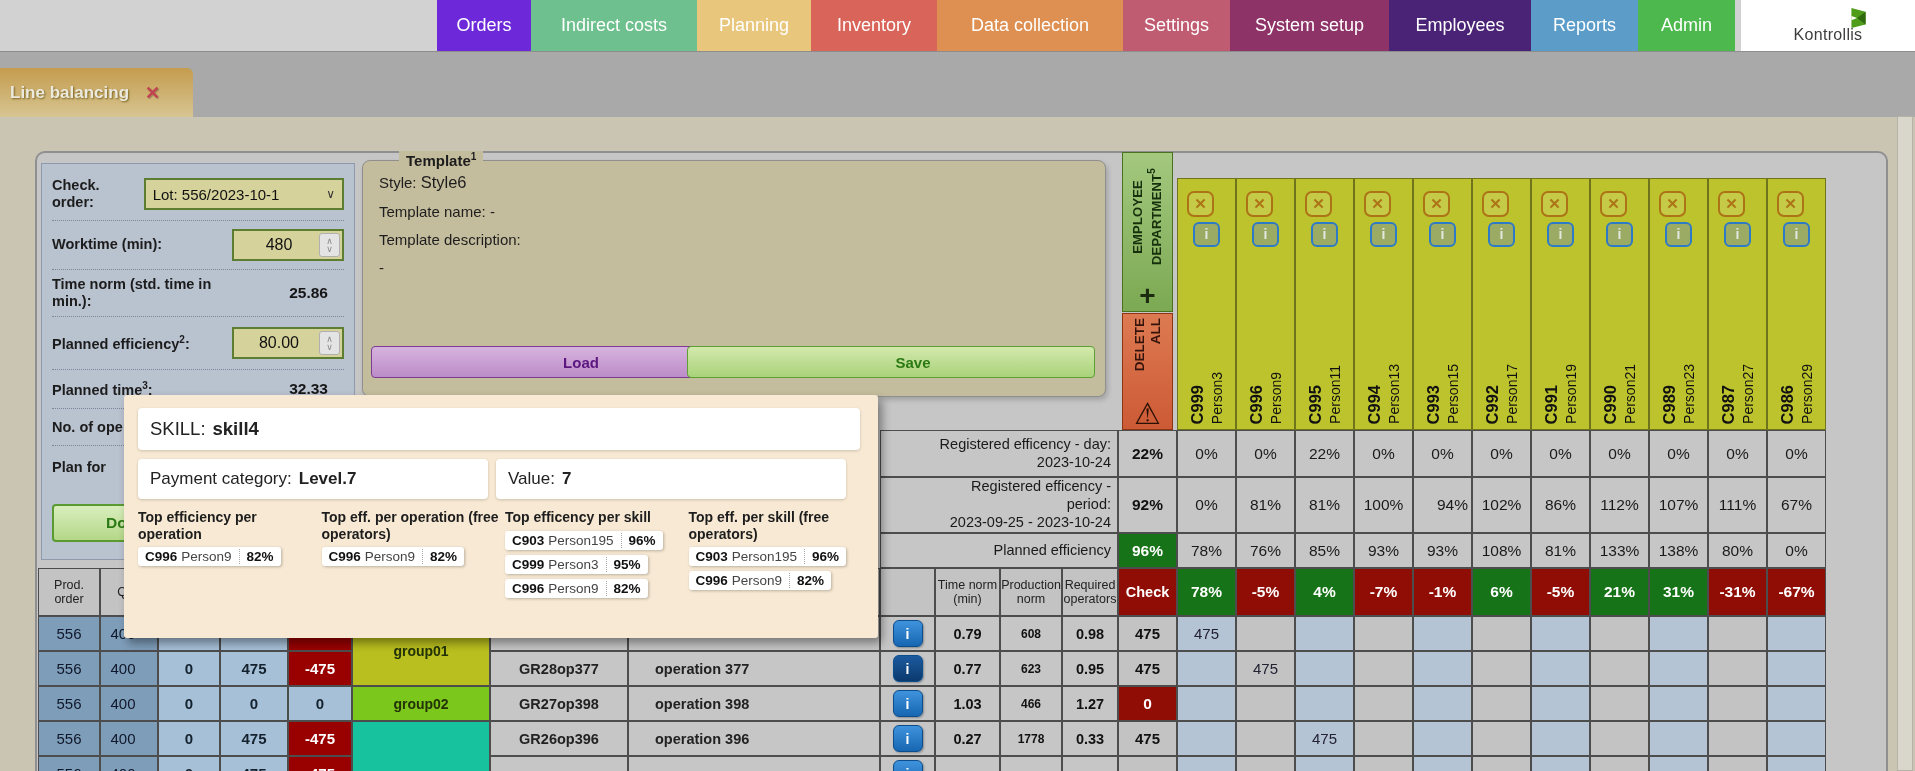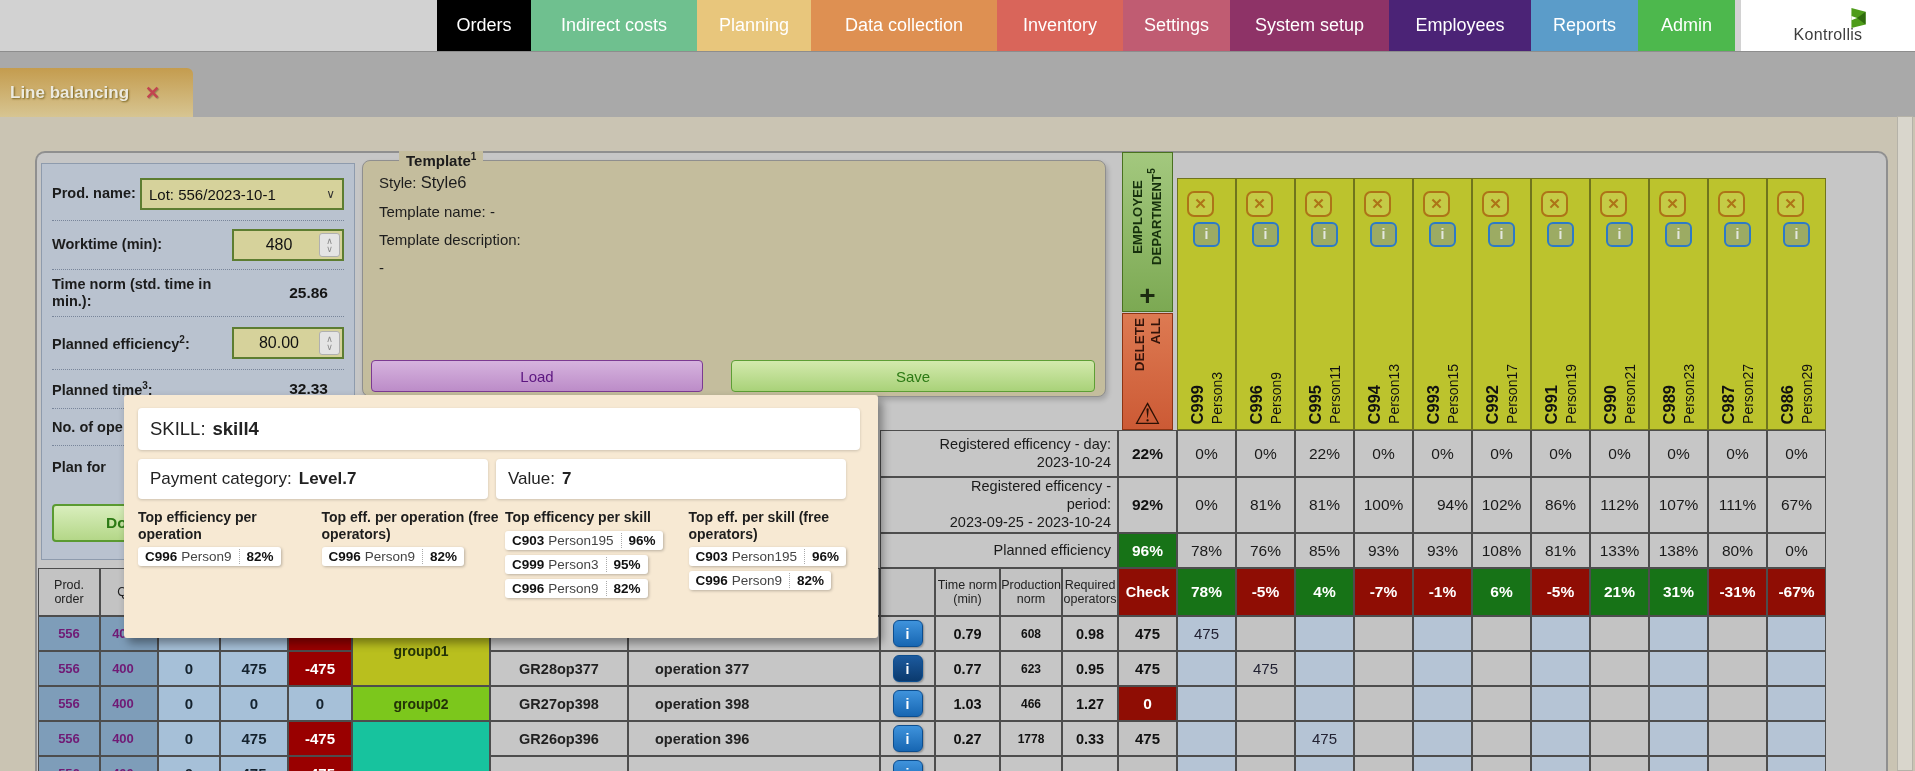--- a/index.html
+++ b/index.html
@@ -45,22 +45,22 @@
          display:flex;align-items:center;justify-content:center;cursor:pointer;}
   
   .tpl{position:absolute;left:362px;top:160px;width:744px;height:237px;background:#c4bd9d;
        border:1px solid #8f8f8f;border-radius:8px;box-sizing:border-box;padding:12px 16px;z-index:1;
        box-shadow:2px 3px 5px rgba(0,0,0,.18);}
   .tpl-legend{position:absolute;top:-10px;left:36px;background:#c4bd9d;padding:0 7px;font-weight:bold;
               font-size:15px;color:#1c1c1c;}
   .tpl-legend sup{font-size:10px;}
   .tpl-line{font-weight:normal;font-size:15px;color:#1d1d1d;margin-bottom:11px;}
   .tpl-strong{font-size:16.5px;}
-  .tplbtn{position:absolute;bottom:4px;height:30px;border-radius:4px;display:flex;align-items:center;
-          justify-content:center;font-weight:normal;font-size:15px;cursor:pointer;}
+  .tplbtn{position:absolute;bottom:18px;height:30px;border-radius:4px;display:flex;align-items:center;
+          justify-content:center;font-weight:bold;font-size:15px;cursor:pointer;padding-left:44px;}
   .loadbtn{left:8px;width:330px;background:linear-gradient(#d6b3de,#bc8cc8);border:1px solid #7c3a92;color:#5c1680;}
   .savebtn{right:10px;width:362px;background:linear-gradient(#d3e9ad,#a9d279);border:1px solid #5d9e35;color:#2c7a14;}
   
   .vbtn{position:absolute;left:1122px;width:51px;box-sizing:border-box;cursor:pointer;}
   .addbtn{top:152px;height:160px;background:linear-gradient(#a3c87e,#7ca953);border:1px solid #49711f;}
   .delbtn{top:313px;height:117px;background:linear-gradient(#dd7a52,#cc5a35);border:1px solid #8d3413;}
   .vtxt-wrap{position:absolute;top:4px;left:0;right:0;bottom:34px;display:flex;justify-content:center;gap:1px;}
   .addbtn .vtxt-wrap{align-items:center;}
   .delbtn .vtxt-wrap{align-items:flex-start;}
   .vtext{writing-mode:vertical-rl;transform:rotate(180deg);}
@@ -83,21 +83,21 @@
         justify-content:center;font-size:15px;color:#1a1a1a;background:#c6c6c6;overflow:hidden;}
   .efflabel{flex-direction:column;align-items:flex-end;justify-content:center;padding-right:6px;
             font-size:14.5px;line-height:1.22;text-align:right;}
   .tot{font-weight:bold;font-size:15.5px;color:#111;}
   .totgreen{background:#177317;color:#fff;}
   .pctcell{font-size:15.5px;}
   .hdr{background:#c3c3c3;font-size:12.5px;line-height:1.12;text-align:center;color:#222;padding:1px;}
   .chkgreen{background:#177317;color:#fff;font-weight:bold;font-size:15.5px;}
   .chkdark{background:#8f0d04;color:#fff;font-weight:bold;font-size:15.5px;}
   .chkhead{background:#8f0d04;color:#fff;font-weight:bold;font-size:14.5px;}
-  .steel{background:#7e9db9;font-weight:bold;color:#701a75;font-size:13px;}
+  .steel{background:#7e9db9;font-weight:normal;color:#0f172a;font-size:15px;}
   .qtycell{padding-right:12px;}
   .lblue{background:#a6c0d8;font-weight:bold;color:#14222e;font-size:15px;}
   .negred{background:#990000;color:#fff;font-weight:bold;font-size:15px;}
   .grp{font-weight:bold;color:#233307;font-size:14px;}
   .opcode{background:#c6c6c6;font-weight:bold;font-size:14.5px;color:#222;}
   .opname{justify-content:flex-start;padding-left:26px;font-weight:bold;font-size:14.5px;color:#222;}
   .tnormv{font-weight:bold;font-size:14.5px;color:#111;}
   .pnormv{font-weight:bold;font-size:12px;color:#111;}
   .chkv{background:#c3c3c3;font-weight:bold;color:#111;font-size:15px;}
   .empcell-blue{background:#b5c4d5;font-size:15px;color:#223;cursor:pointer;}
@@ -126,25 +126,25 @@
   sup{font-size:10px;}
 </style>
 </head>
 <body>
 
 <div id="stage">
 
   <div class="navbar">
     <div class="nav-spacer"></div>
     <div id="nav-tabs" style="display:flex">
-        <div class="navtab" style="background: #000000; width: 94px;">Orders</div>
+        <div class="navtab" style="background: #6d28d9; width: 94px;">Orders</div>
         <div class="navtab" style="background: rgb(111, 192, 143); width: 166px;">Indirect costs</div>
         <div class="navtab" style="background: rgb(232, 198, 124); width: 114px;">Planning</div>
+        <div class="navtab" style="background: rgb(217, 101, 90); width: 126px;">Inventory</div>
         <div class="navtab" style="background: rgb(222, 144, 82); width: 186px;">Data collection</div>
-        <div class="navtab" style="background: rgb(217, 101, 90); width: 126px;">Inventory</div>
         <div class="navtab" style="background: rgb(192, 92, 114); width: 107px;">Settings</div>
         <div class="navtab" style="background: rgb(142, 51, 103); width: 159px;">System setup</div>
         <div class="navtab" style="background: rgb(75, 35, 118); width: 142px;">Employees</div>
         <div class="navtab" style="background: rgb(91, 156, 201); width: 107px;">Reports</div>
         <div class="navtab" style="background: rgb(77, 184, 77); width: 97px;">Admin</div>
       </div>
     <div class="brand">
       <svg class="brand-logo" viewBox="0 0 24 28" width="17" height="20">
         <polygon points="2,0 22,5 22,23 2,28" fill="#4e9c1a"></polygon>
         <polygon points="22,5 10,14 22,23" fill="#2f6b0e"></polygon>
@@ -159,21 +159,21 @@
       <span class="lbtab-label">Line balancing</span>
       <span class="lbtab-close">✕</span>
     </div>
   </div>
 
   <div class="panel"></div>
   <div class="rightstrip"></div>
 
   <div class="form">
     <div class="frow" style="min-height:40px">
-      <div class="flabel">Prod. name:</div>
+      <div class="flabel">Check. order:</div>
       <div class="finput fselect">
         <span>Lot: 556/2023-10-1</span>
         <span class="selchev">∨</span>
       </div>
     </div>
     <div class="frow" style="min-height:36px">
       <div class="flabel">Worktime (min):</div>
       <div class="finput w110">
         <span>480</span>
         <span class="spin">

